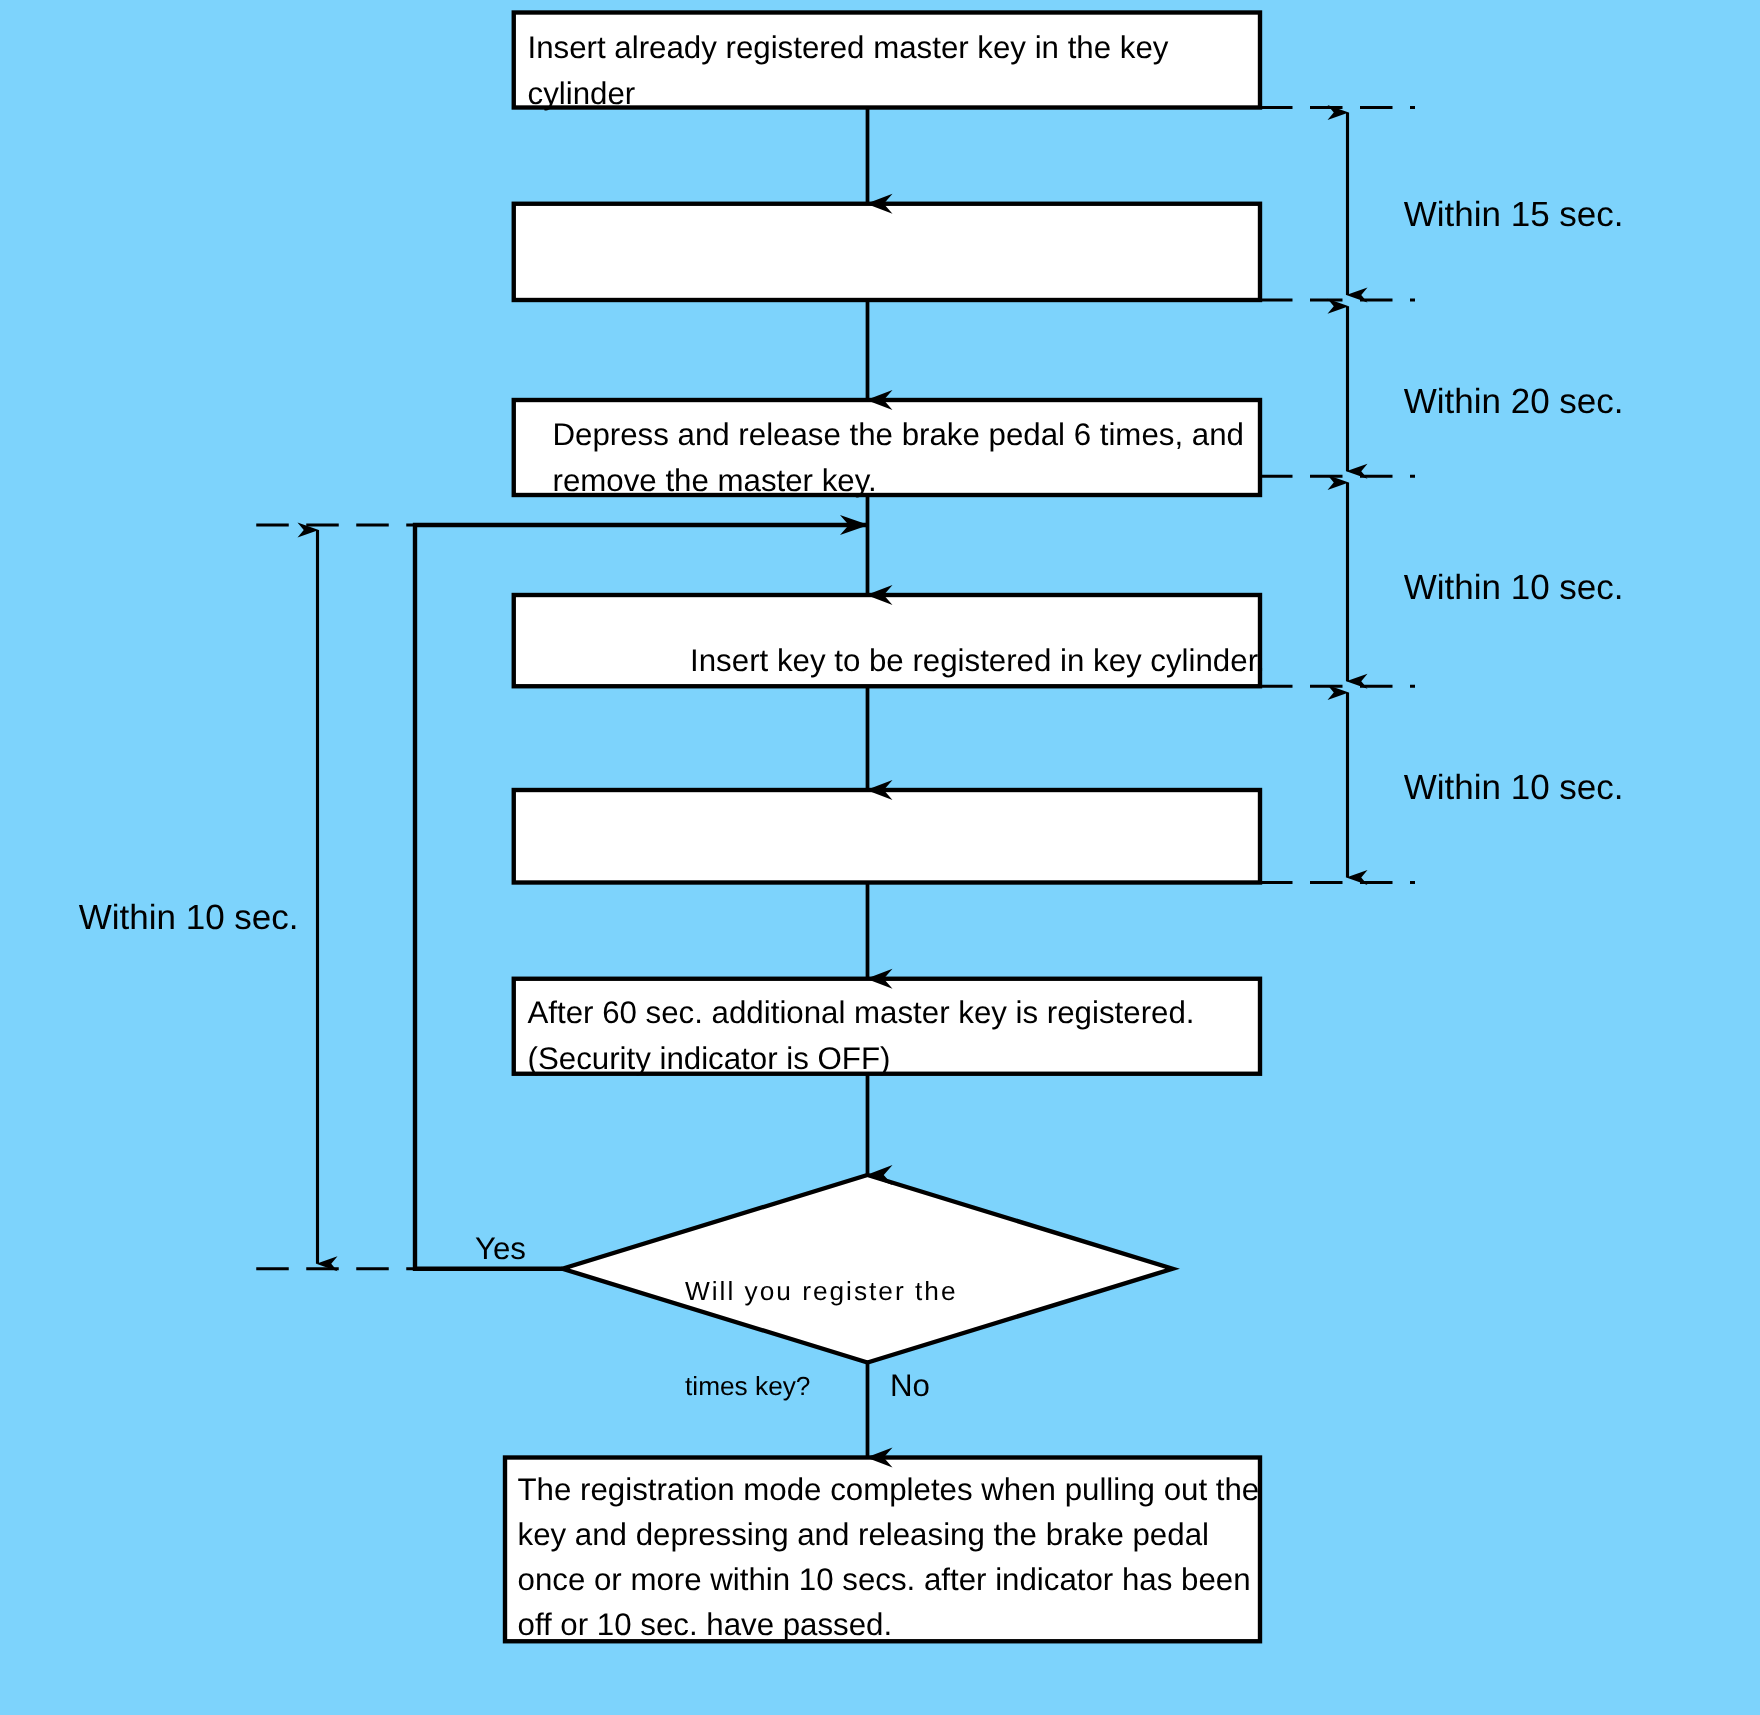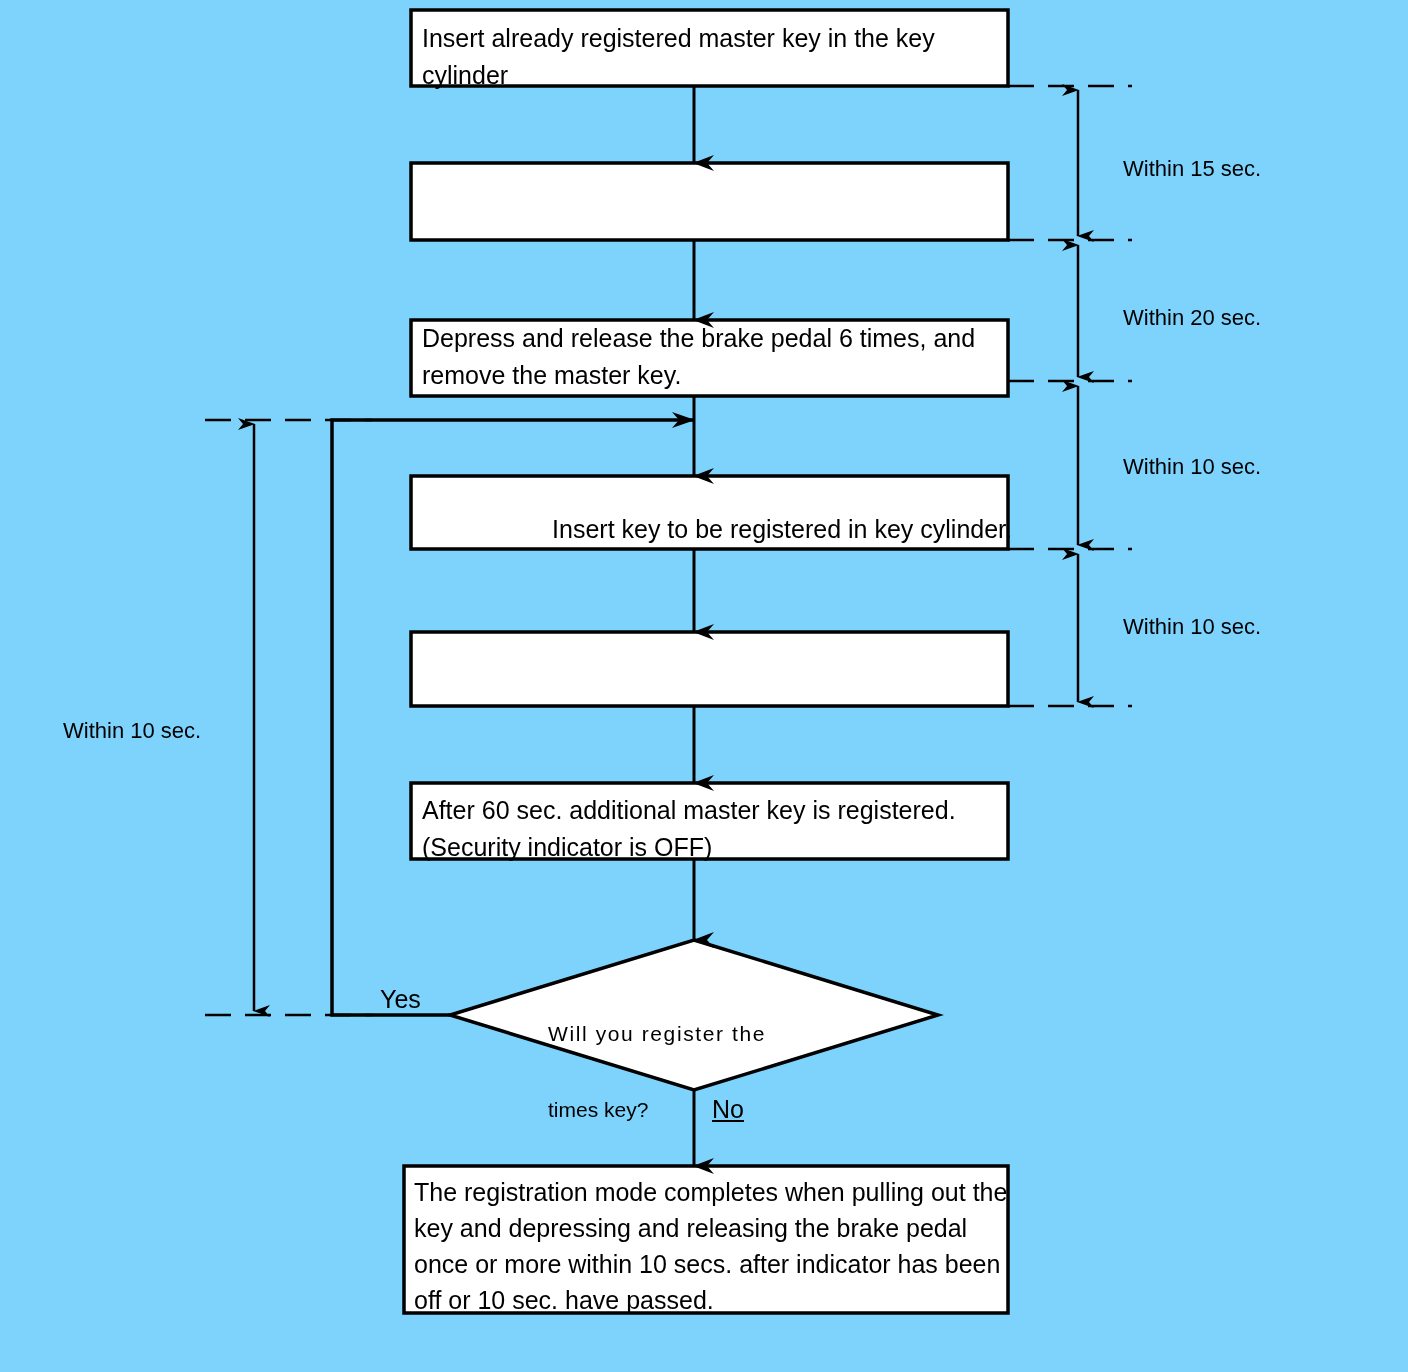--- a/index.html
+++ b/index.html
@@ -32,21 +32,21 @@
     letter-spacing: 0px;
     white-space: pre-line;
   }
   .proc-text {
     left: 422px;
     width: 590px;
   }
   .dim-label {
     position: absolute;
     font-family: "Liberation Sans", sans-serif;
-    font-size: 22px;
+    font-size: 28px;
     color: #000000;
     white-space: nowrap;
   }
   .branch-label {
     position: absolute;
     font-family: "Liberation Sans", sans-serif;
     font-size: 25px;
     color: #000000;
     white-space: nowrap;
   }
@@ -114,36 +114,36 @@
     <line x1="1078" y1="554" x2="1078" y2="702" stroke="#000000" stroke-width="2.5" marker-start="url(#dimUp)" marker-end="url(#dimDown)"></line>
 
     <line x1="205" y1="420" x2="372" y2="420" stroke="#000000" stroke-width="2.5" stroke-dasharray="26 14"></line>
     <line x1="205" y1="1015" x2="372" y2="1015" stroke="#000000" stroke-width="2.5" stroke-dasharray="26 14"></line>
     <line x1="254" y1="424" x2="254" y2="1011" stroke="#000000" stroke-width="2.5" marker-start="url(#dimUp)" marker-end="url(#dimDown)"></line>
   </svg>
 
   <div class="node-text proc-text" style="top:20px;">Insert already registered master key in the key cylinder</div>
 
 
-  <div class="node-text proc-text" style="top:320px;">Depress and release the brake pedal 6 times, and remove the master key.</div>
+  <div class="node-text proc-text" style="top:330px;margin-left:20px;">Depress and release the brake pedal 6 times, and remove the master key.</div>
 
   <div class="node-text proc-text" style="top:511px;text-align:right;">Insert key to be registered in key cylinder.</div>
 
 
   <div class="node-text proc-text" style="top:792px;">After 60 sec. additional master key is registered. (Security indicator is OFF)</div>
 
   <div class="node-text" style="left:414px; top:1174px; width:596px; line-height:36px;">The registration mode completes when pulling out the key and depressing and releasing the brake pedal once or more within 10 secs. after indicator has been off or 10 sec. have passed.</div>
 
   <div class="decision-text">
     <div class="l1">Will you register the</div>
     <div>times key?</div>
   </div>
 
   <div class="branch-label" style="left:380px; top:985px;">Yes</div>
-  <div class="branch-label" style="left:712px; top:1095px;text-decoration:underline;">No</div>
+  <div class="branch-label" style="left:712px; top:1095px;">No</div>
 
   <div class="dim-label" style="left:1123px; top:156px;">Within 15 sec.</div>
   <div class="dim-label" style="left:1123px; top:305px;">Within 20 sec.</div>
   <div class="dim-label" style="left:1123px; top:454px;">Within 10 sec.</div>
   <div class="dim-label" style="left:1123px; top:614px;">Within 10 sec.</div>
 
   <div class="dim-label" style="left:63px; top:718px;">Within 10 sec.</div>
 
 </div>
 

